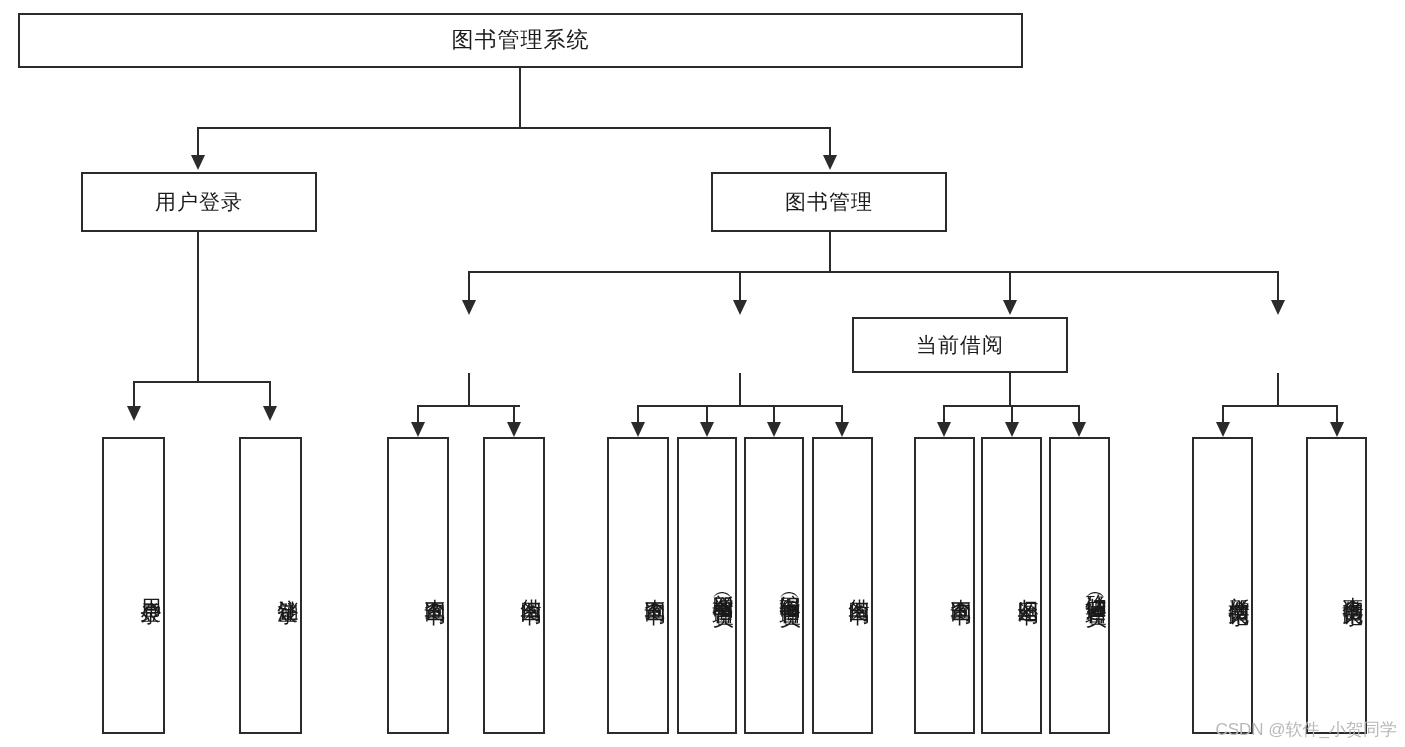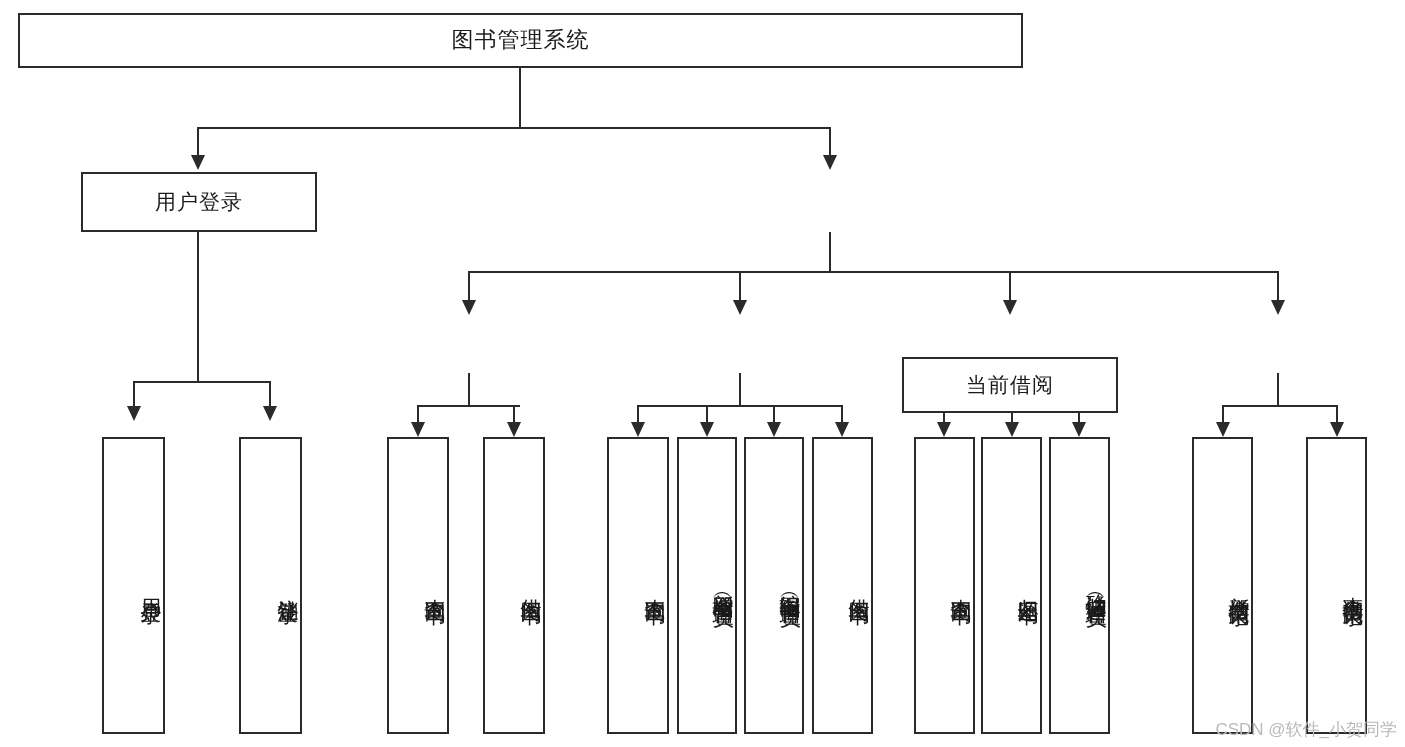--- a/index.html
+++ b/index.html
@@ -147,22 +147,25 @@
   <div class="edge v" style="left:1336px; top:405px; height:20px;"></div>
   <div class="arrow" style="left:1330px; top:422px;"></div>
 
   <div class="node h root" style="left:18px; top:13px; width:1005px; height:55px;">
     <span>图书管理系统</span>
   </div>
 
   <div class="node h" style="left:81px; top:172px; width:236px; height:60px;">
     <span>用户登录</span>
   </div>
-
-  <div class="node h" style="left:902px; top:317px; width:216px; height:56px;margin-top:40px;">
+  <div class="node h" style="left:711px; top:172px; width:236px; height:60px;">
+    <span>图书管理</span>
+  </div>
+
+  <div class="node h" style="left:852px; top:317px; width:216px; height:56px;">
     <span>当前借阅</span>
   </div>
 
   <div class="node leaf" style="left:102px; top:437px; width:63px; height:297px;">
     <span class="vtext">用户登录</span>
   </div>
   <div class="node leaf" style="left:239px; top:437px; width:63px; height:297px;">
     <span class="vtext">注销登录</span>
   </div>
 

